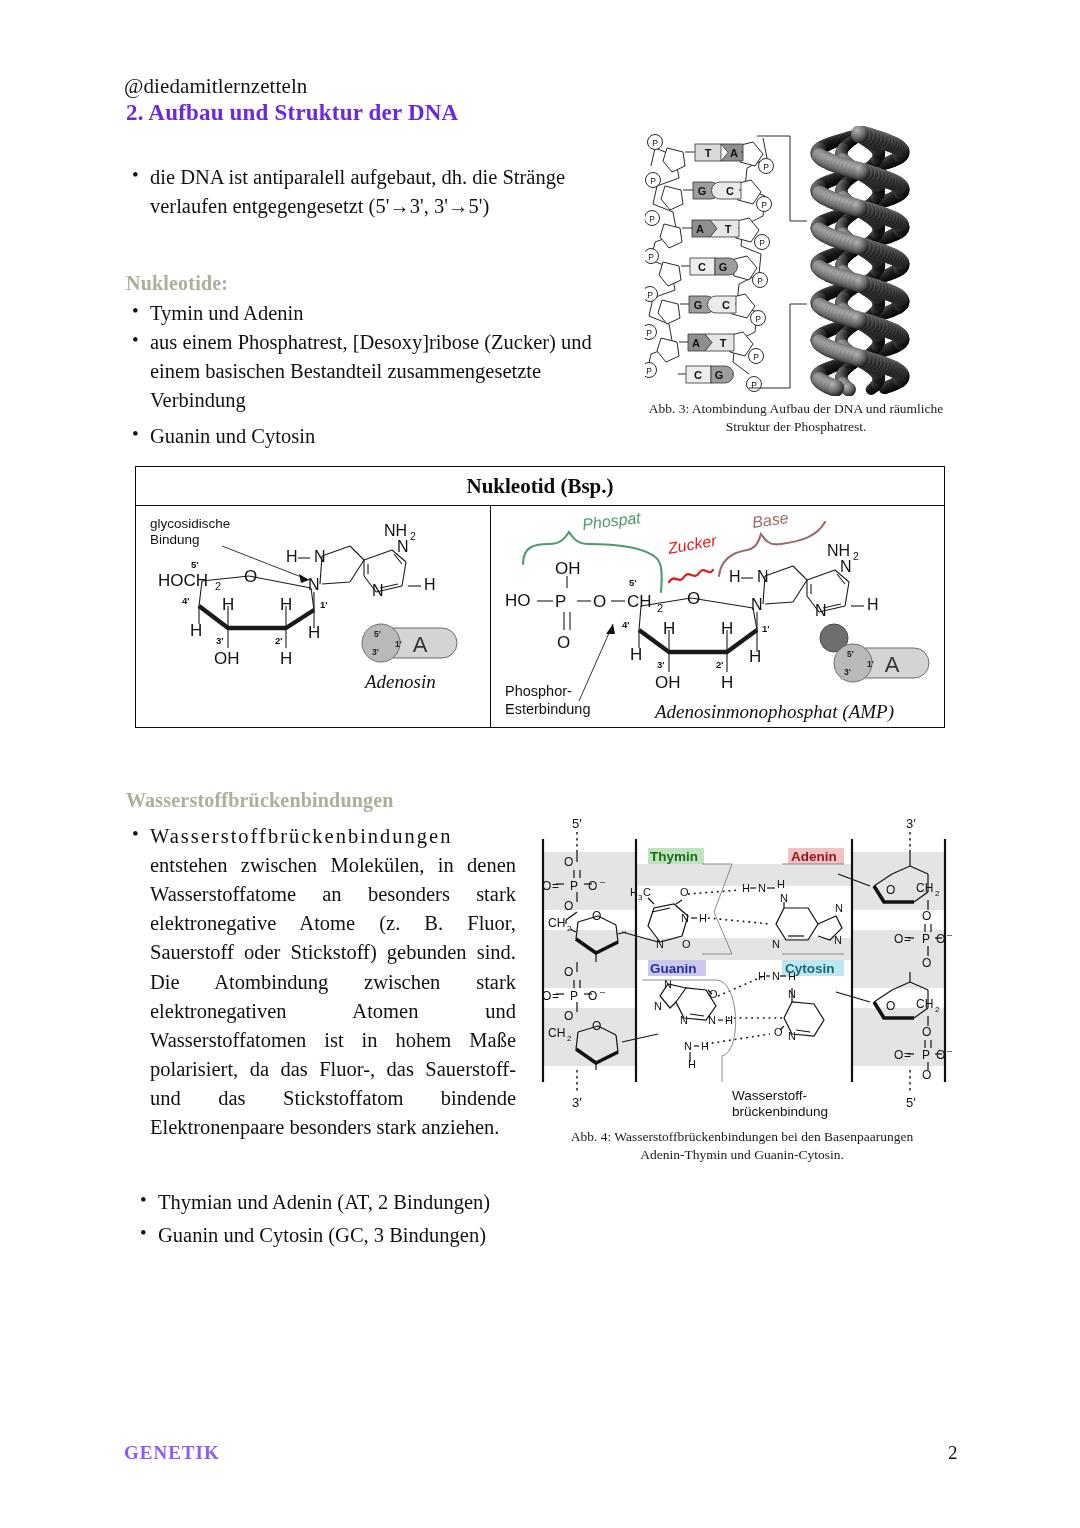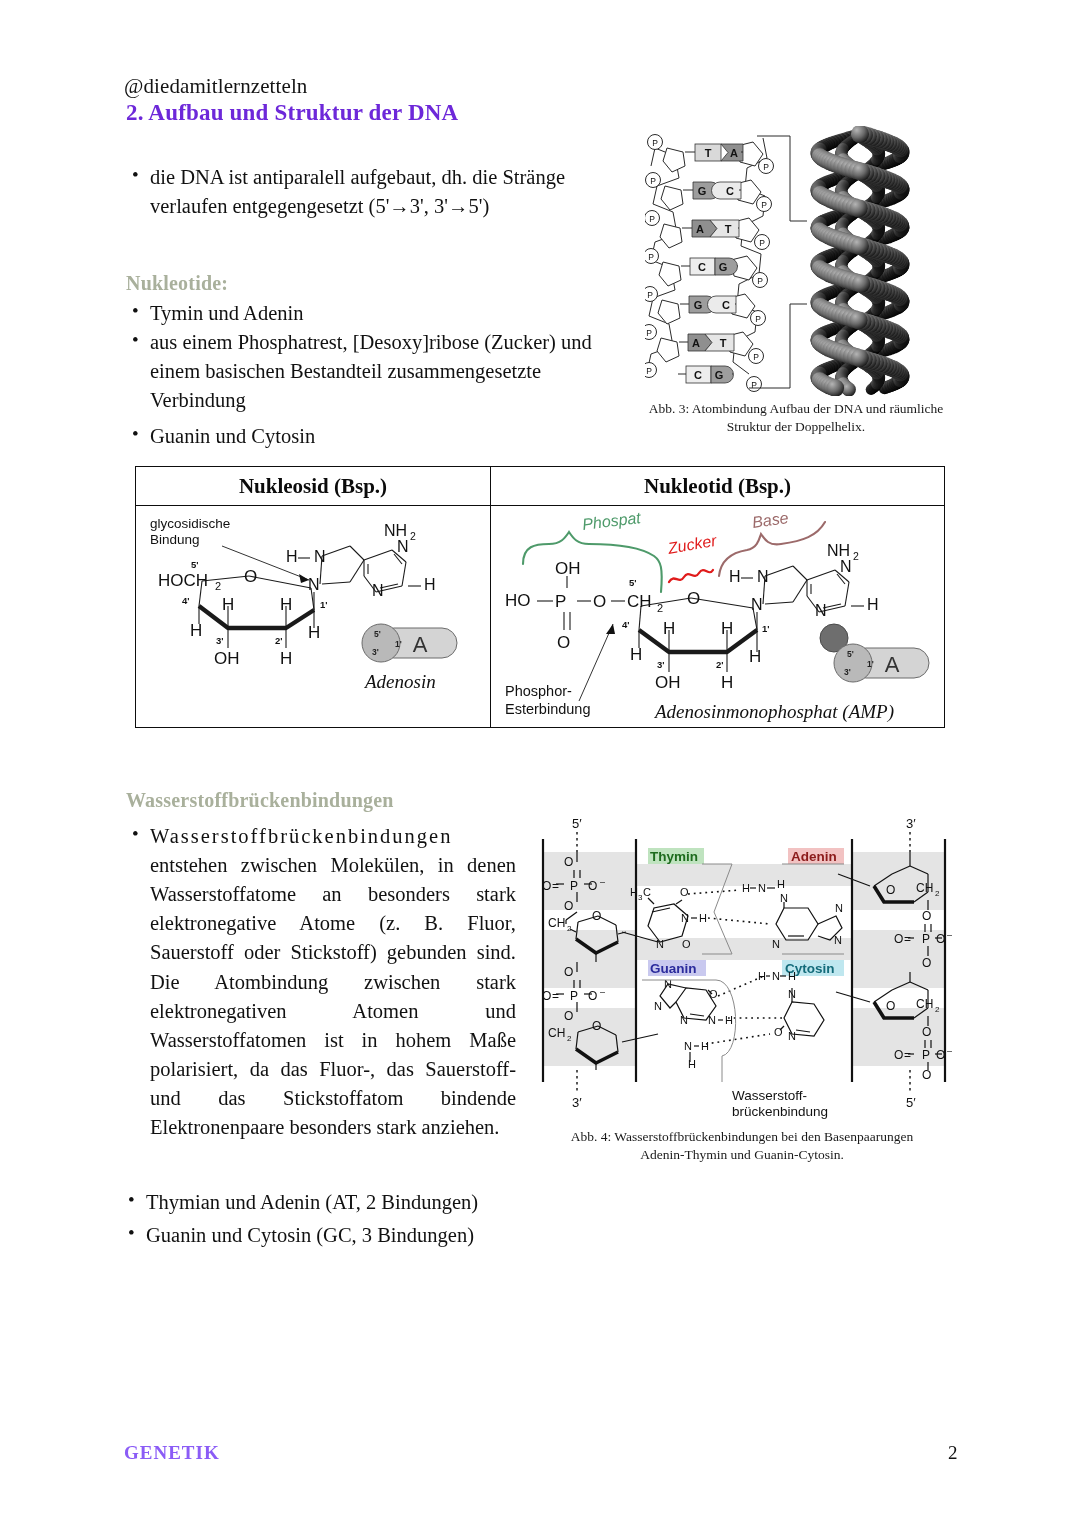--- a/index.html
+++ b/index.html
@@ -1139,26 +1139,25 @@
             <circle cx="214.8" cy="232.1" r="9.1" fill="url(#sphB)"></circle>
             <circle cx="214.9" cy="120.0" r="9.1" fill="url(#sphB)"></circle>
             <circle cx="215.0" cy="8.0" r="9.1" fill="url(#sphB)"></circle>
           </g>
       </g>
     </svg>
   </div>
 
   <div class="cap" style="left:648px;top:400px;width:296px;">
     <span>Abb. 3: Atombindung Aufbau der DNA und räumliche</span><br>
-    <span>Struktur der Doppelhelix.</span>
+    <span>Struktur der Phosphatrest.</span>
   </div>
 
   <div class="table">
     <div class="thead">
-      <div class="th left">Nukleosid (Bsp.)</div>
       <div class="th">Nukleotid (Bsp.)</div>
     </div>
     <div class="tbody">
 
       <div class="td left">
         <svg width="354" height="222" viewBox="0 0 354 222" class="nb">
 
           <text x="14" y="22" font-size="13.5" fill="#111">glycosidische</text>
           <text x="14" y="38" font-size="13.5" fill="#111">Bindung</text>
 
@@ -1342,21 +1341,21 @@
     </div>
   </div>
 
   <div class="subhead" style="left:126px;top:789px;">Wasserstoffbrückenbindungen</div>
 
   <ul class="bullets just" style="left:128px;top:822px;width:388px;">
     <li><span class="spread">Wasserstoffbrückenbindungen</span>
       <span id="hbondRest"> entstehen zwischen Molekülen, in denen Wasserstoffatome an besonders stark elektronegative Atome (z. B. Fluor, Sauerstoff oder Stickstoff) gebunden sind. Die Atombindung zwischen stark elektronegativen Atomen und Wasserstoffatomen ist in hohem Maße polarisiert, da das Fluor-, das Sauerstoff- und das Stickstoffatom bindende Elektronenpaare besonders stark anziehen.</span></li>
   </ul>
 
-  <ul class="bullets" style="left:124px;top:1188px;width:420px;">
+  <ul class="bullets" style="left:136px;top:1188px;width:420px;">
     <li>Thymian und Adenin (AT, 2 Bindungen)</li>
     <li style="margin-top:4px;">Guanin und Cytosin (GC, 3 Bindungen)</li>
   </ul>
 
   <div class="fig4">
     <svg width="420" height="310" viewBox="0 0 420 310" class="nb">
 
       <g fill="#e4e4e4">
         <rect x="6" y="40" width="94" height="58"></rect>
         <rect x="6" y="118" width="94" height="58"></rect>

